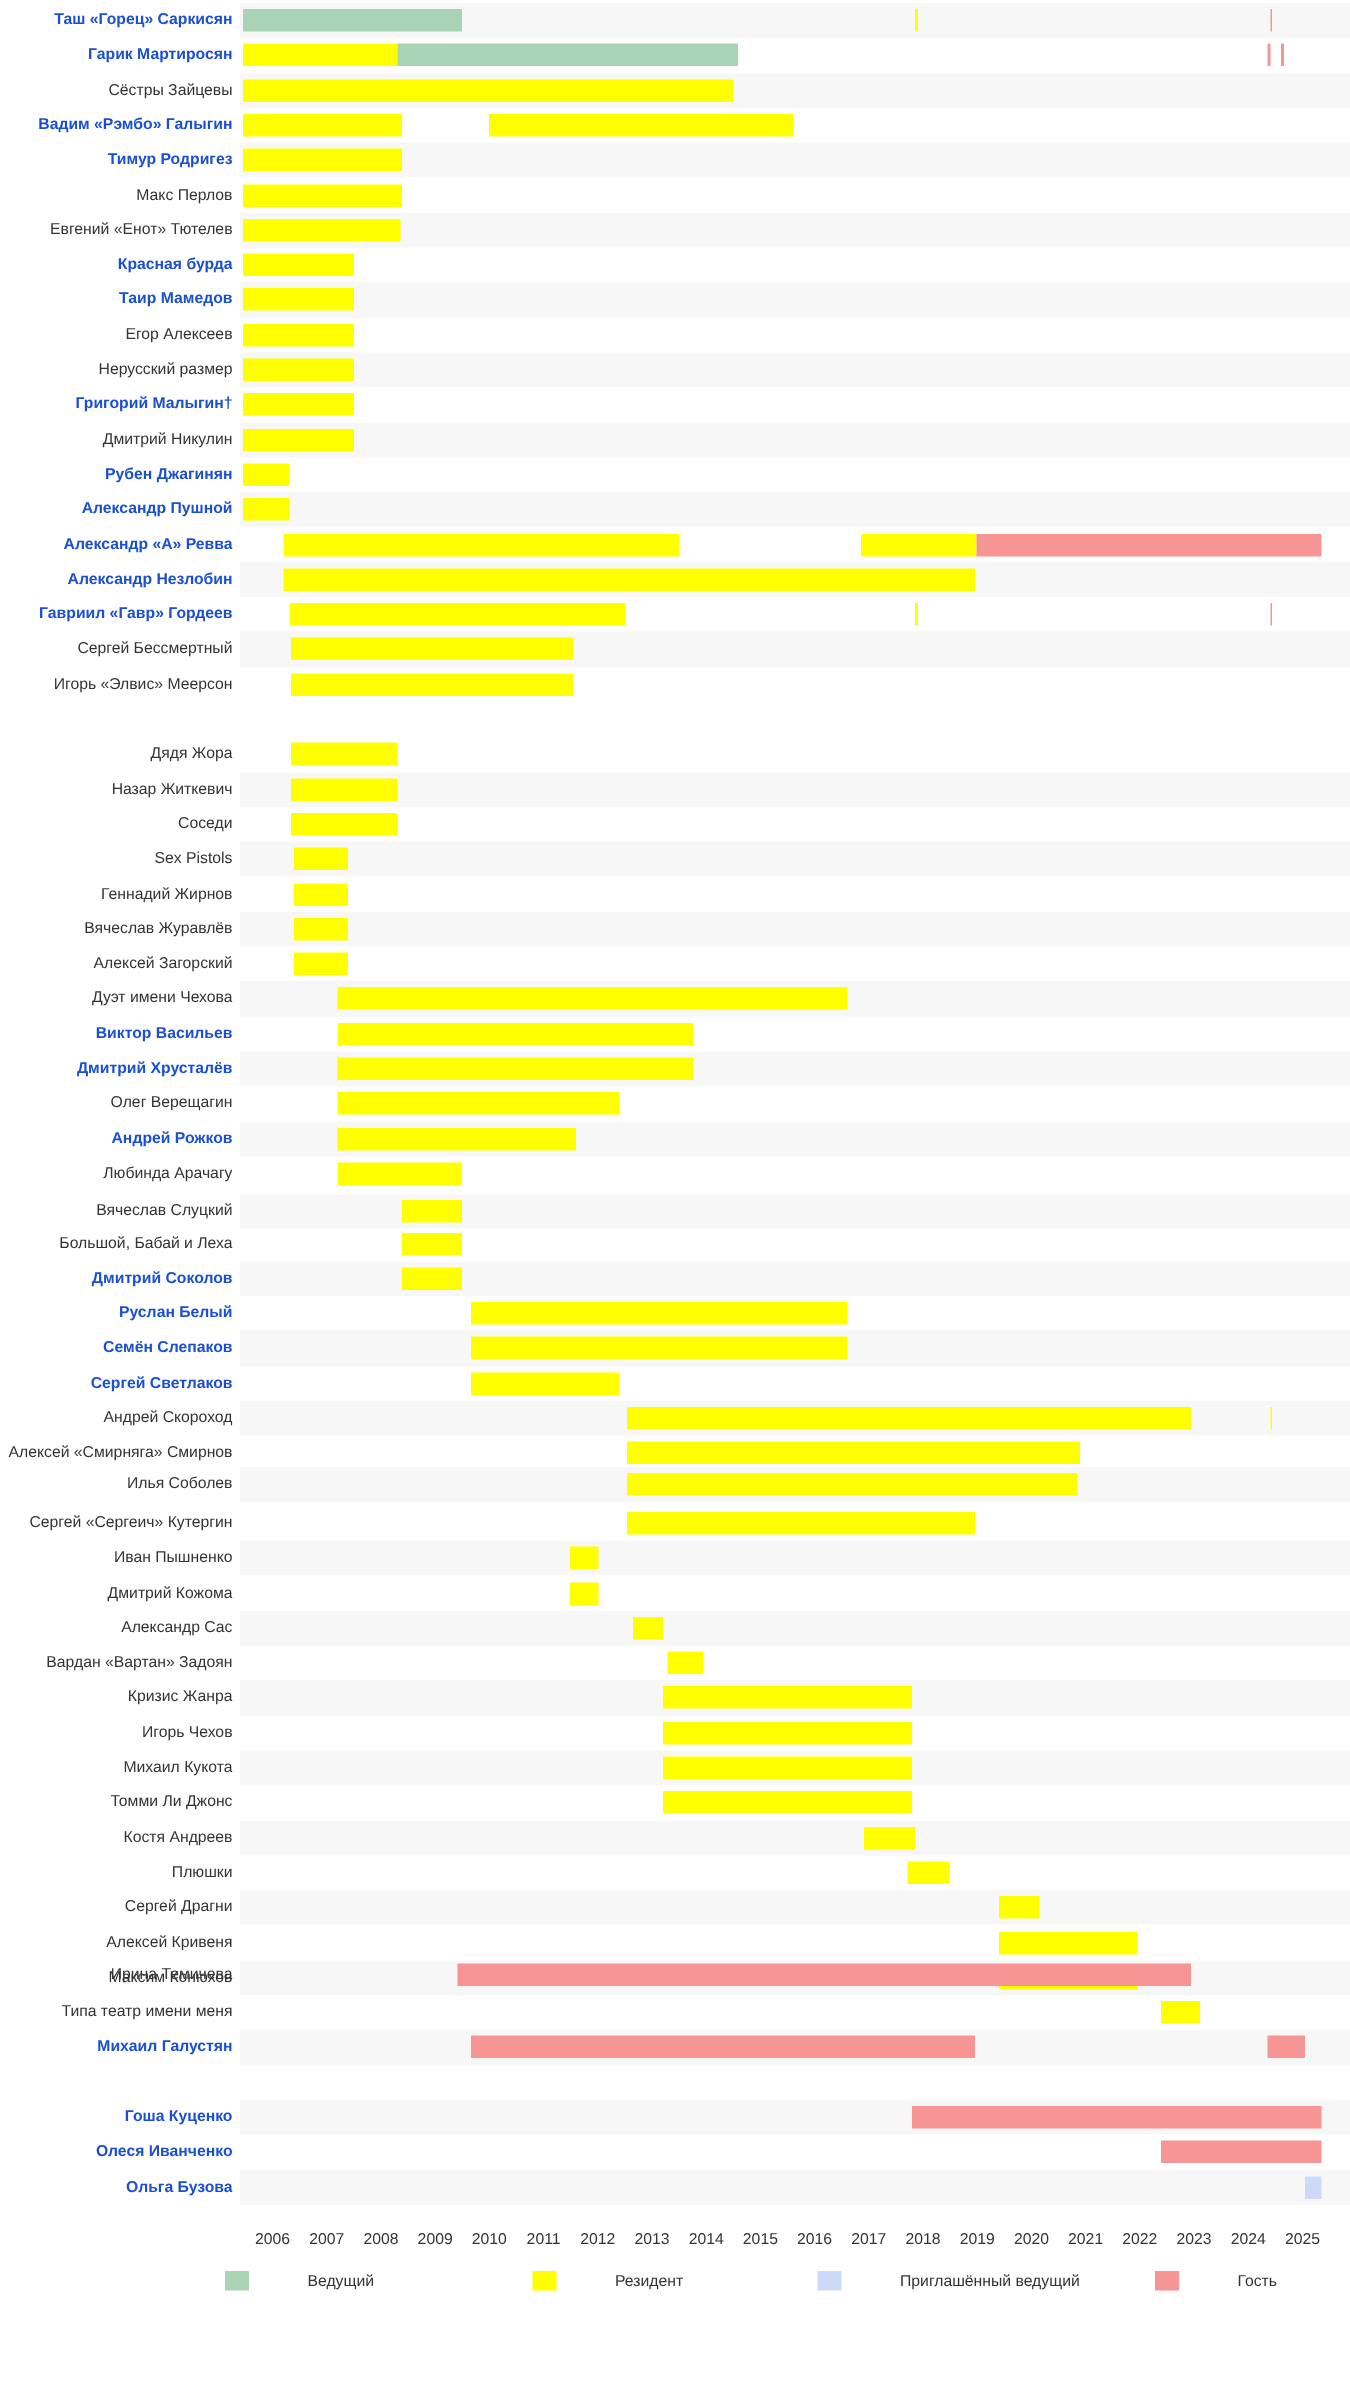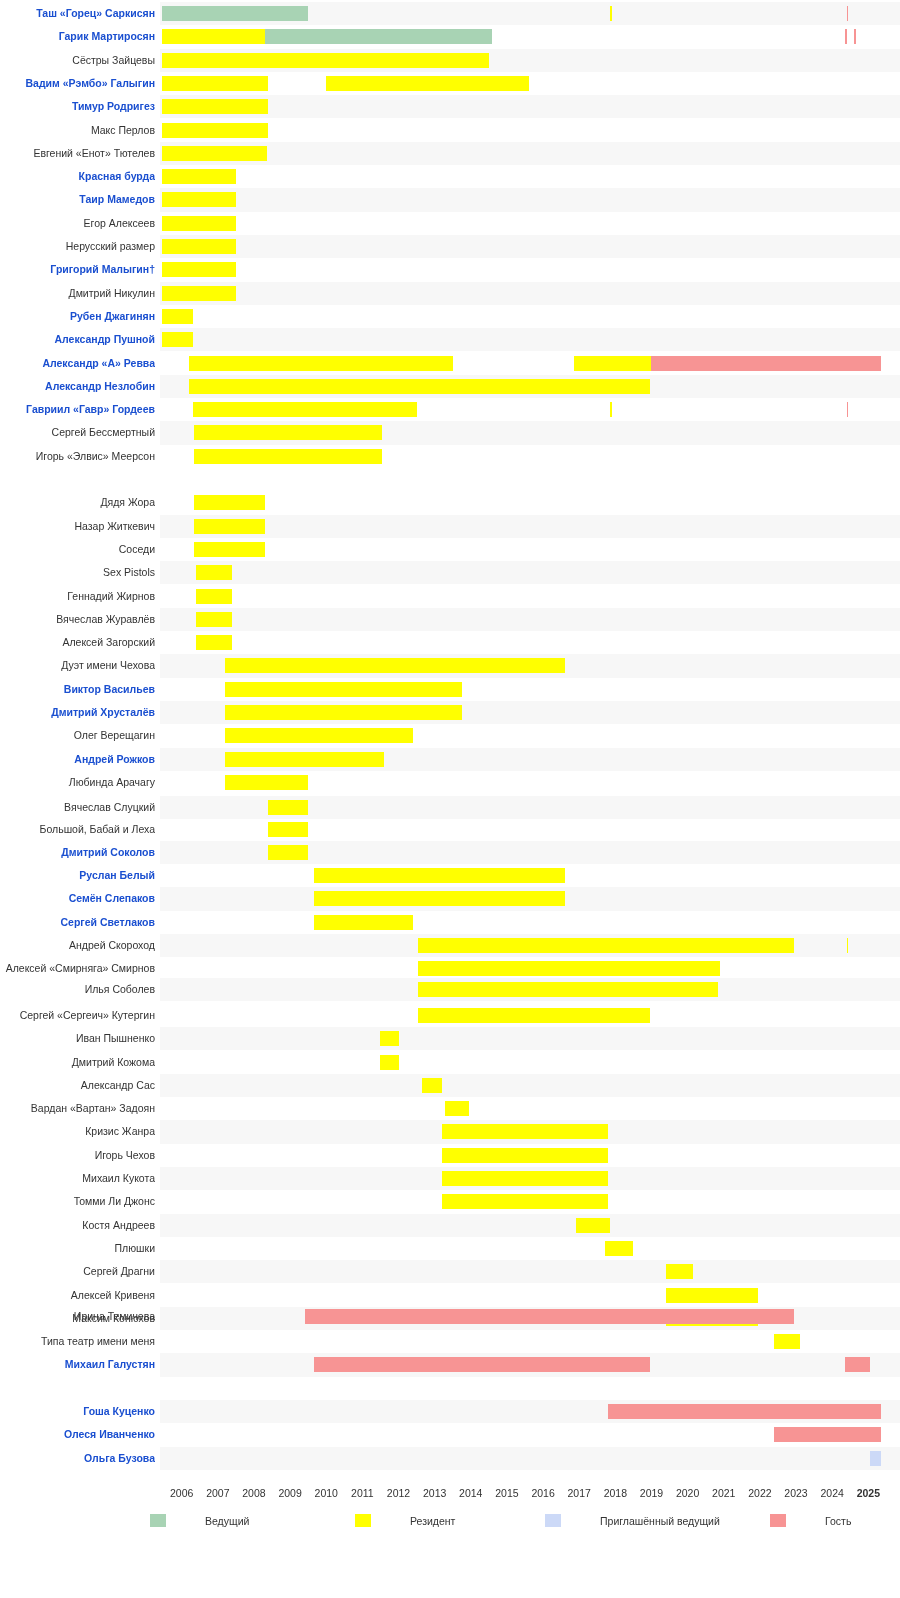--- a/index.html
+++ b/index.html
@@ -439,21 +439,21 @@
       <div class="tick" style="left: 506.931px;">2015</div>
       <div class="tick" style="left: 543.069px;">2016</div>
       <div class="tick" style="left: 579.208px;">2017</div>
       <div class="tick" style="left: 615.347px;">2018</div>
       <div class="tick" style="left: 651.485px;">2019</div>
       <div class="tick" style="left: 687.624px;">2020</div>
       <div class="tick" style="left: 723.762px;">2021</div>
       <div class="tick" style="left: 759.901px;">2022</div>
       <div class="tick" style="left: 796.04px;">2023</div>
       <div class="tick" style="left: 832.178px;">2024</div>
-      <div class="tick" style="left: 868.317px; font-weight: bold;">2025</div>
+      <div class="tick" style="left: 868.317px;">2025</div>
     </div>
   <div class="legend" id="legend">
       <div class="legend-item" style="position: absolute; left: 150px; top: 6px;">
         <span class="legend-swatch" style="background: rgb(168, 211, 180);"></span>
         <span class="legend-label">Ведущий</span>
       </div>
       <div class="legend-item" style="position: absolute; left: 355px; top: 6px;">
         <span class="legend-swatch" style="background: rgb(255, 255, 0);"></span>
         <span class="legend-label">Резидент</span>
       </div>

